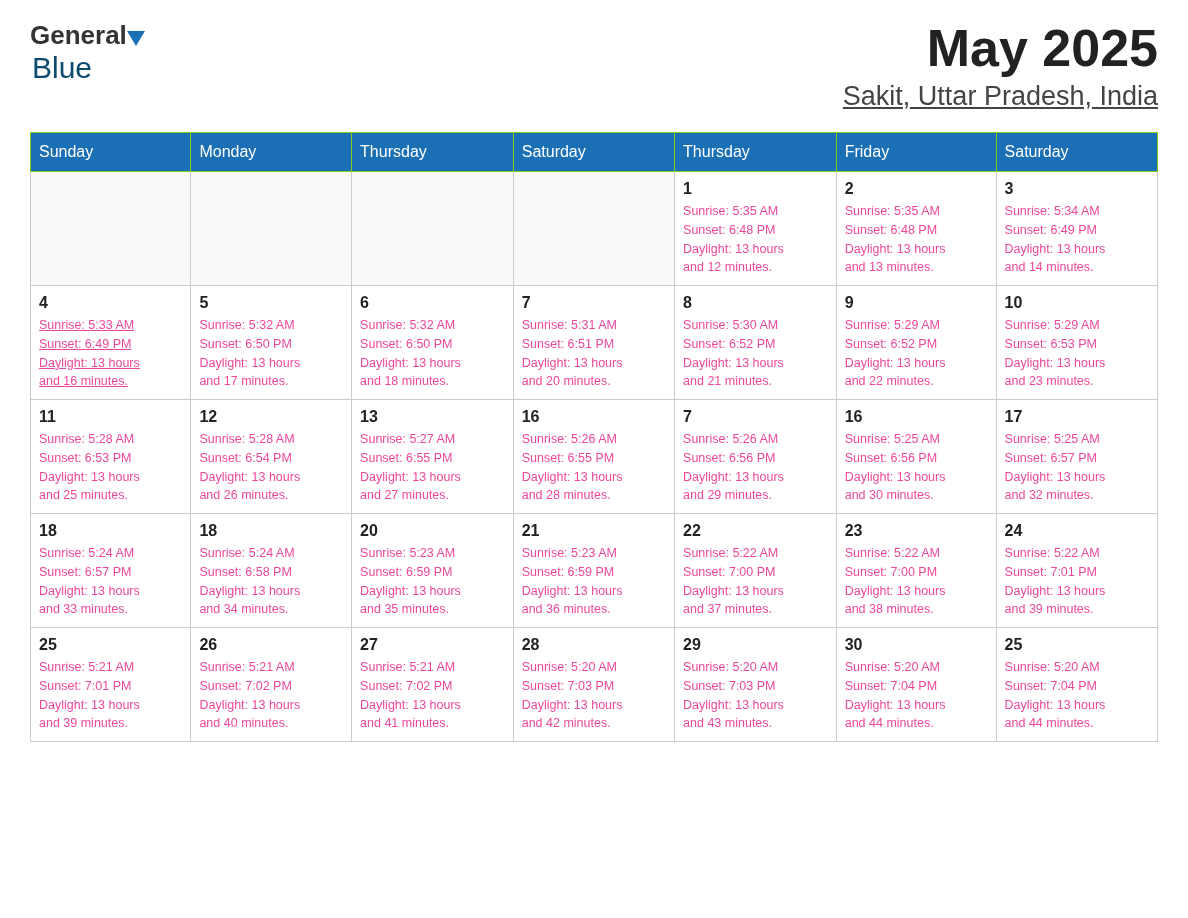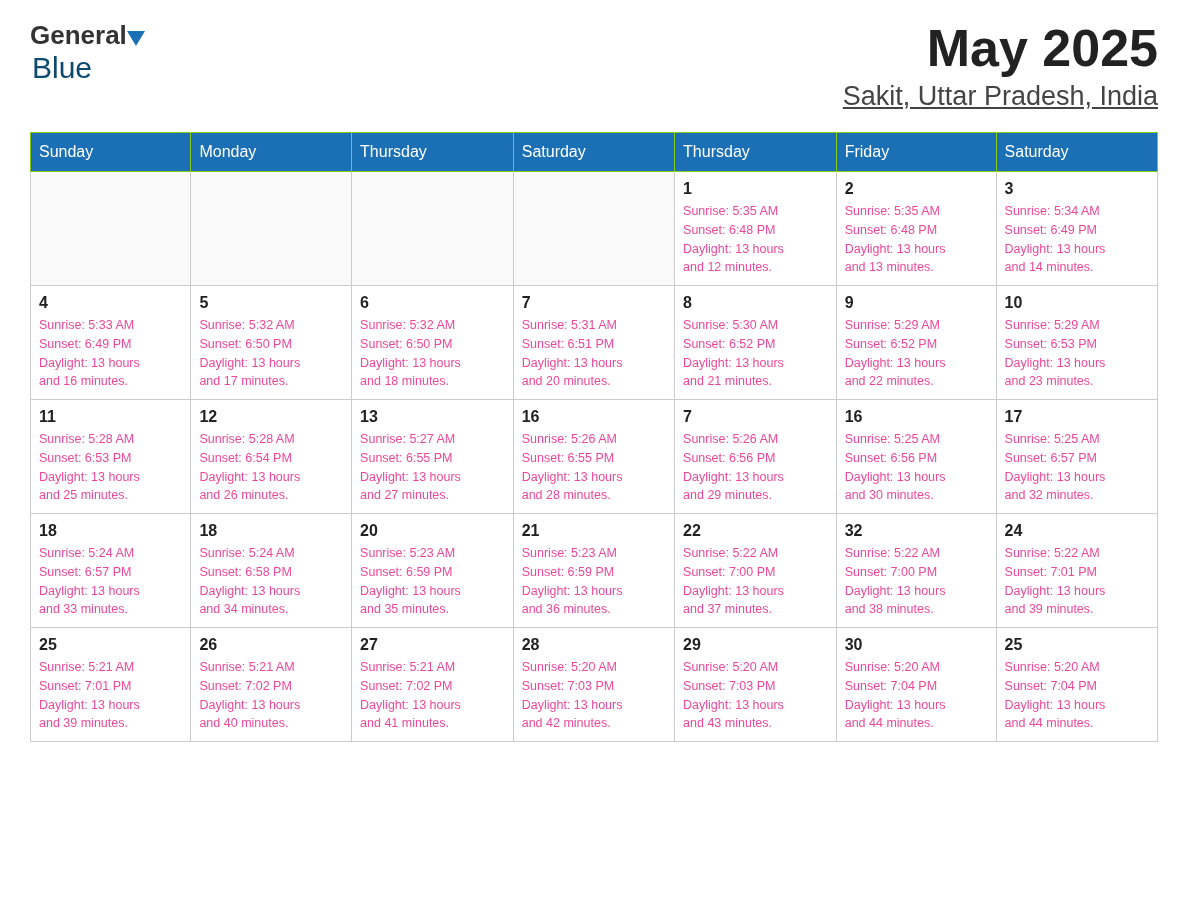--- a/index.html
+++ b/index.html
@@ -161,21 +161,21 @@
           <div class="day-number">3</div>
           <div class="day-info" style="white-space: pre-line;">Sunrise: 5:34 AM
 Sunset: 6:49 PM
 Daylight: 13 hours
 and 14 minutes.</div>
         </td>
       </tr>
       <tr>
         <td>
           <div class="day-number">4</div>
-          <div class="day-info" style="white-space: pre-line;">Sunrise: 5:33 AM
+          <div class="day-info" style="white-space: pre-line; text-decoration: underline;">Sunrise: 5:33 AM
 Sunset: 6:49 PM
 Daylight: 13 hours
 and 16 minutes.</div>
         </td>
         <td>
           <div class="day-number">5</div>
           <div class="day-info" style="white-space: pre-line;">Sunrise: 5:32 AM
 Sunset: 6:50 PM
 Daylight: 13 hours
 and 17 minutes.</div>
@@ -297,21 +297,21 @@
 and 36 minutes.</div>
         </td>
         <td>
           <div class="day-number">22</div>
           <div class="day-info" style="white-space: pre-line;">Sunrise: 5:22 AM
 Sunset: 7:00 PM
 Daylight: 13 hours
 and 37 minutes.</div>
         </td>
         <td>
-          <div class="day-number">32</div>
+          <div class="day-number">23</div>
           <div class="day-info" style="white-space: pre-line;">Sunrise: 5:22 AM
 Sunset: 7:00 PM
 Daylight: 13 hours
 and 38 minutes.</div>
         </td>
         <td>
           <div class="day-number">24</div>
           <div class="day-info" style="white-space: pre-line;">Sunrise: 5:22 AM
 Sunset: 7:01 PM
 Daylight: 13 hours

